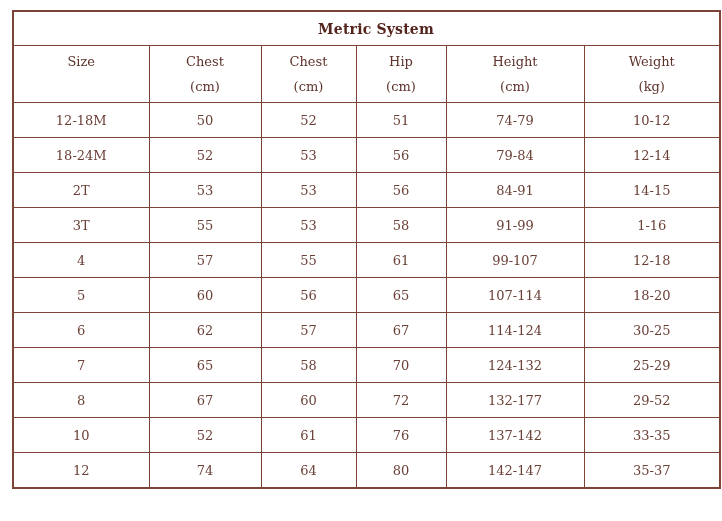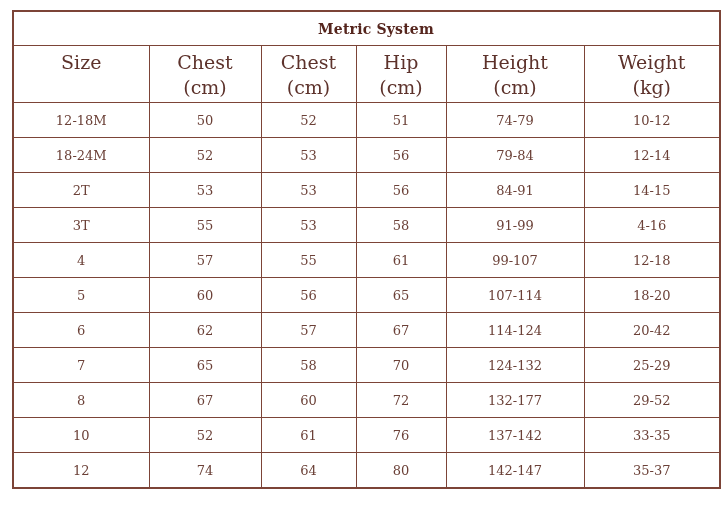--- a/index.html
+++ b/index.html
@@ -35,21 +35,21 @@
     font-size:14px;
     font-weight:bold;
     color:var(--title-color);
     letter-spacing:0.2px;
     padding-left:20px;
   }
   tr.header-row th{
     height:53px;
     font-weight:normal;
     color:var(--header-color);
-    font-size:19px;
+    font-size:13px;
     vertical-align:top;
     padding:0;
   }
   .col-label{margin-top:6px;line-height:20px;}
   .col-unit{line-height:30px;}
   tbody td{
     height:32px;
     font-size:13px;
     color:var(--body-color);
   }
@@ -122,21 +122,21 @@
           <td>56</td>
           <td>84-91</td>
           <td>14-15</td>
         </tr>
         <tr>
           <td>3T</td>
           <td>55</td>
           <td>53</td>
           <td>58</td>
           <td>91-99</td>
-          <td>4-16</td>
+          <td>1-16</td>
         </tr>
         <tr>
           <td>4</td>
           <td>57</td>
           <td>55</td>
           <td>61</td>
           <td>99-107</td>
           <td>12-18</td>
         </tr>
         <tr>
@@ -146,21 +146,21 @@
           <td>65</td>
           <td>107-114</td>
           <td>18-20</td>
         </tr>
         <tr>
           <td>6</td>
           <td>62</td>
           <td>57</td>
           <td>67</td>
           <td>114-124</td>
-          <td>20-42</td>
+          <td>30-25</td>
         </tr>
         <tr>
           <td>7</td>
           <td>65</td>
           <td>58</td>
           <td>70</td>
           <td>124-132</td>
           <td>25-29</td>
         </tr>
         <tr>

